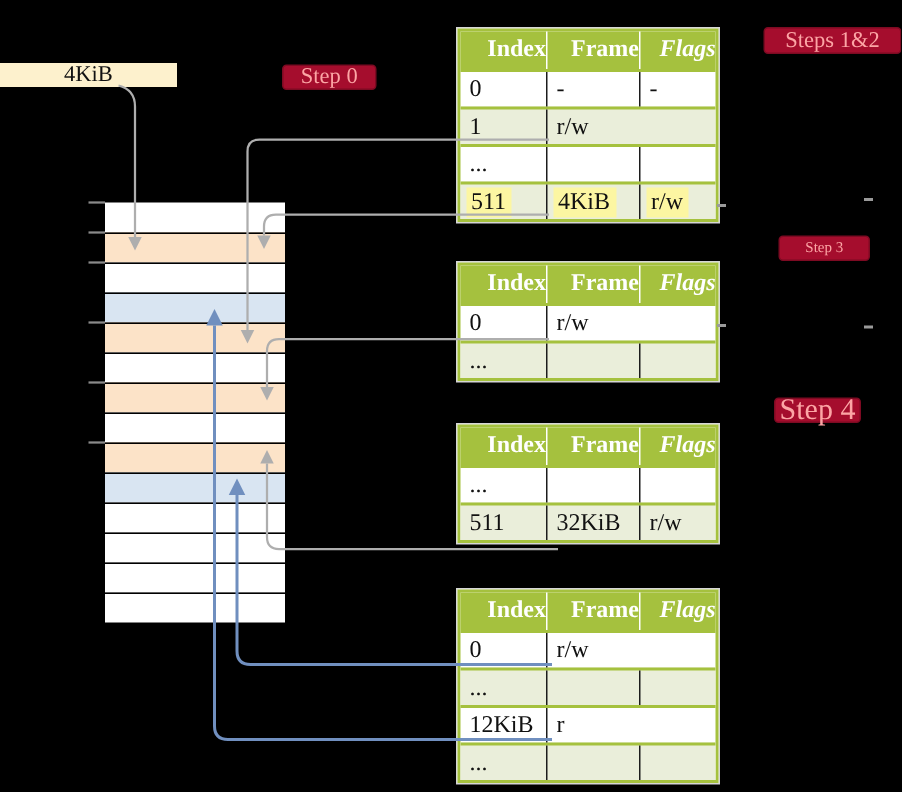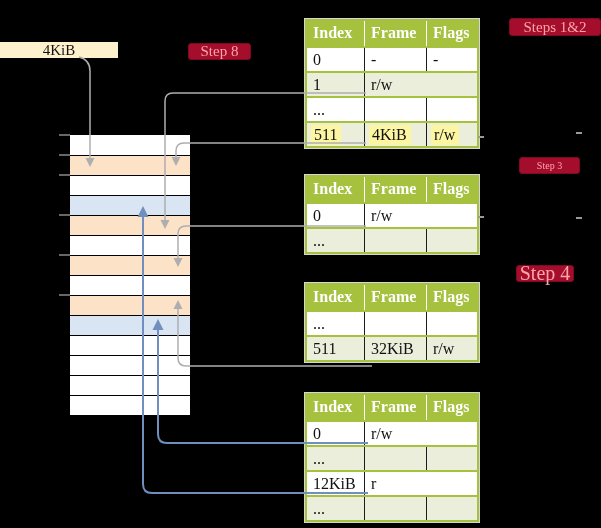--- a/index.html
+++ b/index.html
@@ -38,35 +38,35 @@
       box-shadow:0 0 0 1px #d6d6d6;z-index:2;}
   .pt-1{top:19px;} .pt-2{top:175px;} .pt-3{top:283px;} .pt-4{top:393px;}
   .pt-row{display:flex;height:25px;box-sizing:border-box;}
   .pt-row + .pt-row{border-top:2px solid var(--green);}
   .pt-cell{box-sizing:border-box;padding-left:6px;font-size:16px;line-height:23px;
            color:var(--ink);white-space:nowrap;overflow:hidden;}
   .pt-row .pt-cell:nth-child(1){width:58px;}
   .pt-row .pt-cell:nth-child(2){width:62px;}
   .pt-row .pt-cell:nth-child(3){width:50px;}
   .pt-head{background:var(--green);}
-  .pt-head .pt-cell{color:#fff;font-weight:bold;border-right:1px solid #fff;line-height:24px;}
-  .pt-head .pt-cell:last-child{border-right:none;}
+  .pt-head .pt-cell{color:#fff;font-weight:bold;border-right:1px solid #fff;line-height:24px;text-align:right;}
+  .pt-head .pt-cell:last-child{border-right:none;font-style:italic;}
   .pt-body .pt-cell{border-right:1px solid #1c1c1c;}
   .pt-body .pt-cell:last-child{border-right:none;}
   .pt-body.shaded{background:var(--shade);}
   .hl{background:var(--hl);padding:1px 4px 2px 3px;margin-left:-2px;}
 </style>
 </head>
 <body>
 
 <div class="canvas">
 
   <div class="frame-label">4KiB</div>
 
-  <div class="badge badge-step0">Step 8</div>
+  <div class="badge badge-step0">Step 0</div>
   <div class="badge badge-steps12">Steps 1&amp;2</div>
   <div class="badge badge-step3">Step 3</div>
   <div class="badge badge-step4">Step 4</div>
 
   <div class="mem">
       <div class="mem-row mem-white"></div>
       <div class="mem-row mem-orange"></div>
       <div class="mem-row mem-white"></div>
       <div class="mem-row mem-blue"></div>
       <div class="mem-row mem-orange"></div>

